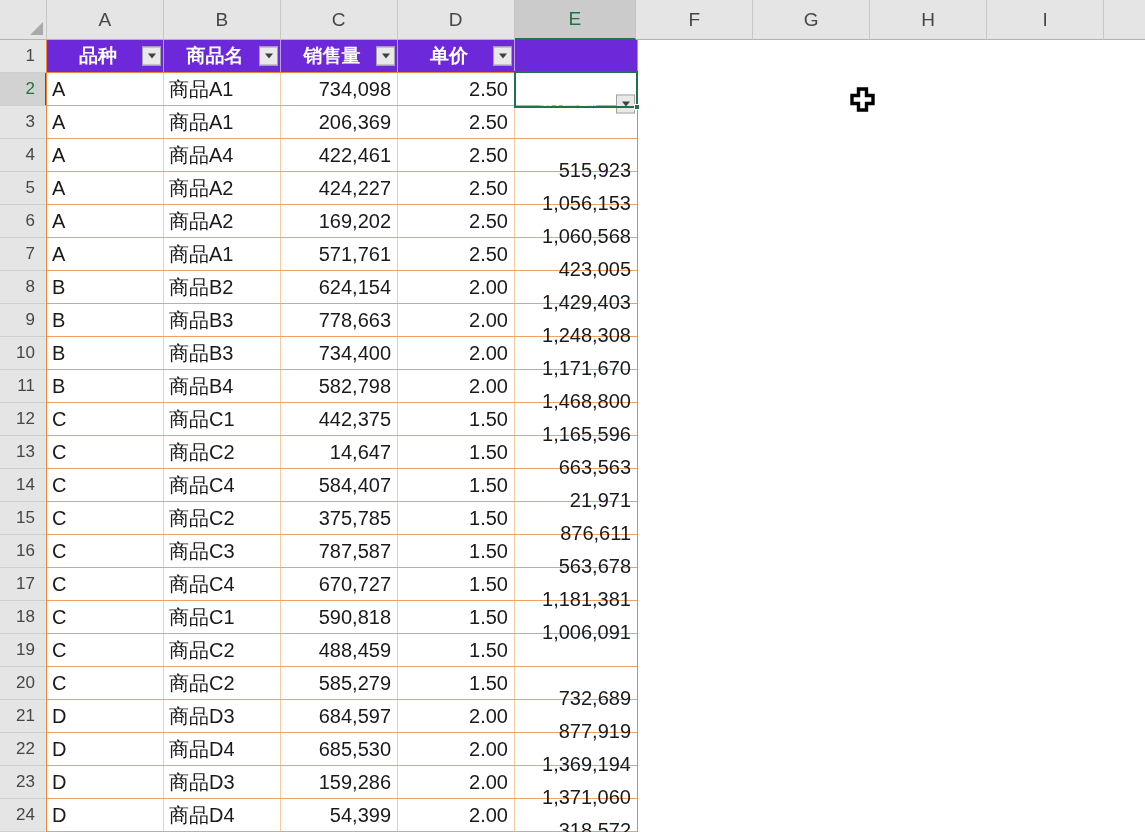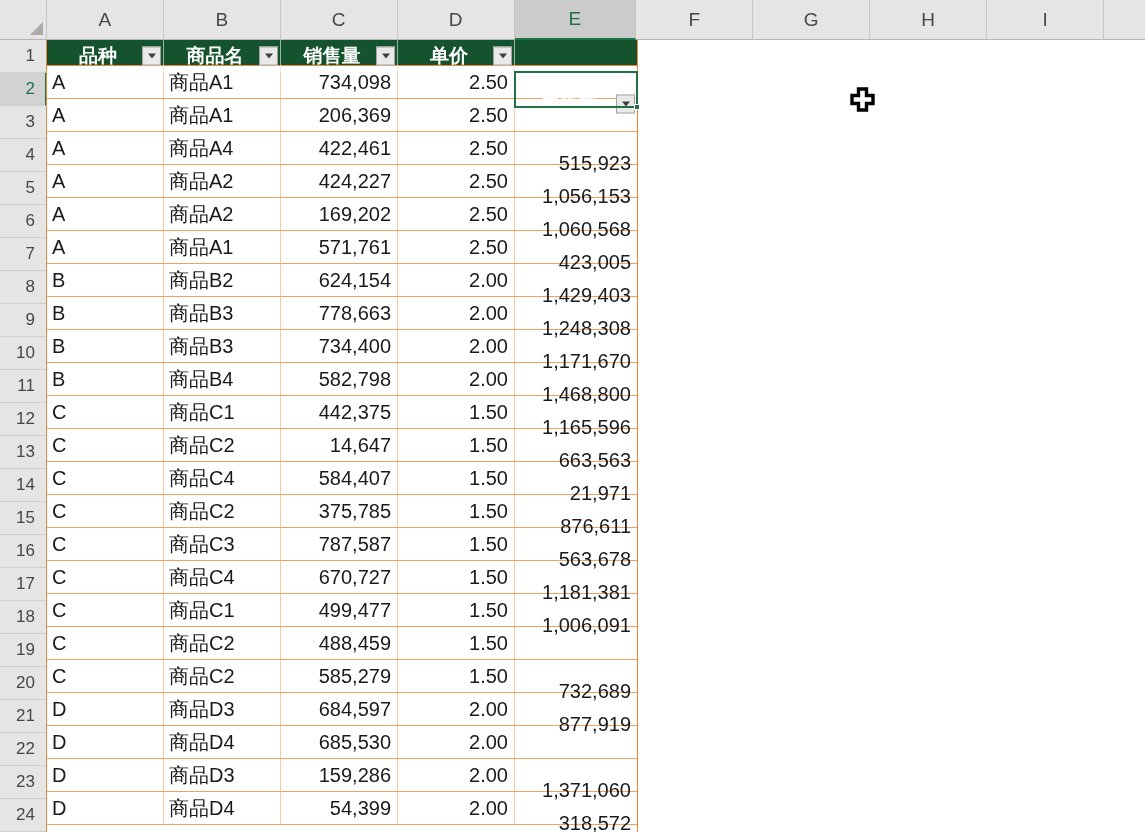--- a/index.html
+++ b/index.html
@@ -26,21 +26,21 @@
   .rowband .rh { width:47px; height:33px; background:#E5E5E5;
                  border-bottom:1px solid #CFCFCF;
                  display:flex; align-items:center; justify-content:flex-end;
                  padding-right:12px; font-size:17px; color:#474747; }
   .rowband .rh:nth-child(2) { background:#D2D2D2; color:#217346;
                  border-right:2px solid #217346; padding-right:10px; }
 
   
   .tbl { position:absolute; left:46px; top:40px; width:592px; height:792px;
          border-left:1px solid #ED8539; border-right:1px solid #ED8539; background:#fff; }
-  .thead { display:flex; height:26px; background:#14532d; border-bottom:1px solid #ED8539; }
+  .thead { display:flex; height:33px; background:#6d28d9; border-bottom:1px solid #ED8539; }
   .thead .th { position:relative; height:32px; display:flex; align-items:center;
                justify-content:center; border-right:1px solid rgba(255,255,255,0.55);
                color:#fff; font-weight:bold; font-size:19px; padding-right:14px; }
   .thead .th.c4 { border-right:none; }
   .filter-btn { position:absolute; right:2px; top:50%; transform:translateY(-50%);
                 width:19px; height:19px; background:#E9E9E9; border:1px solid #A3A3A3;
                 display:flex; align-items:center; justify-content:center; }
   .filter-btn .tri { width:0; height:0; border-left:4px solid transparent;
                      border-right:4px solid transparent; border-top:5px solid #404040; }
 
@@ -251,21 +251,21 @@
         <div class="tr">
         <div class="td c0">C</div>
         <div class="td c1">商品C4</div>
         <div class="td c2">670,727</div>
         <div class="td c3">1.50</div>
         <div class="td c4">1,006,091</div>
       </div>
         <div class="tr">
         <div class="td c0">C</div>
         <div class="td c1">商品C1</div>
-        <div class="td c2">499,477</div>
+        <div class="td c2">590,818</div>
         <div class="td c3">1.50</div>
       </div>
         <div class="tr">
         <div class="td c0">C</div>
         <div class="td c1">商品C2</div>
         <div class="td c2">488,459</div>
         <div class="td c3">1.50</div>
         <div class="td c4">732,689</div>
       </div>
         <div class="tr">
@@ -273,20 +273,21 @@
         <div class="td c1">商品C2</div>
         <div class="td c2">585,279</div>
         <div class="td c3">1.50</div>
         <div class="td c4">877,919</div>
       </div>
         <div class="tr">
         <div class="td c0">D</div>
         <div class="td c1">商品D3</div>
         <div class="td c2">684,597</div>
         <div class="td c3">2.00</div>
+        <div class="td c4">1,369,194</div>
       </div>
         <div class="tr">
         <div class="td c0">D</div>
         <div class="td c1">商品D4</div>
         <div class="td c2">685,530</div>
         <div class="td c3">2.00</div>
         <div class="td c4">1,371,060</div>
       </div>
         <div class="tr">
         <div class="td c0">D</div>

